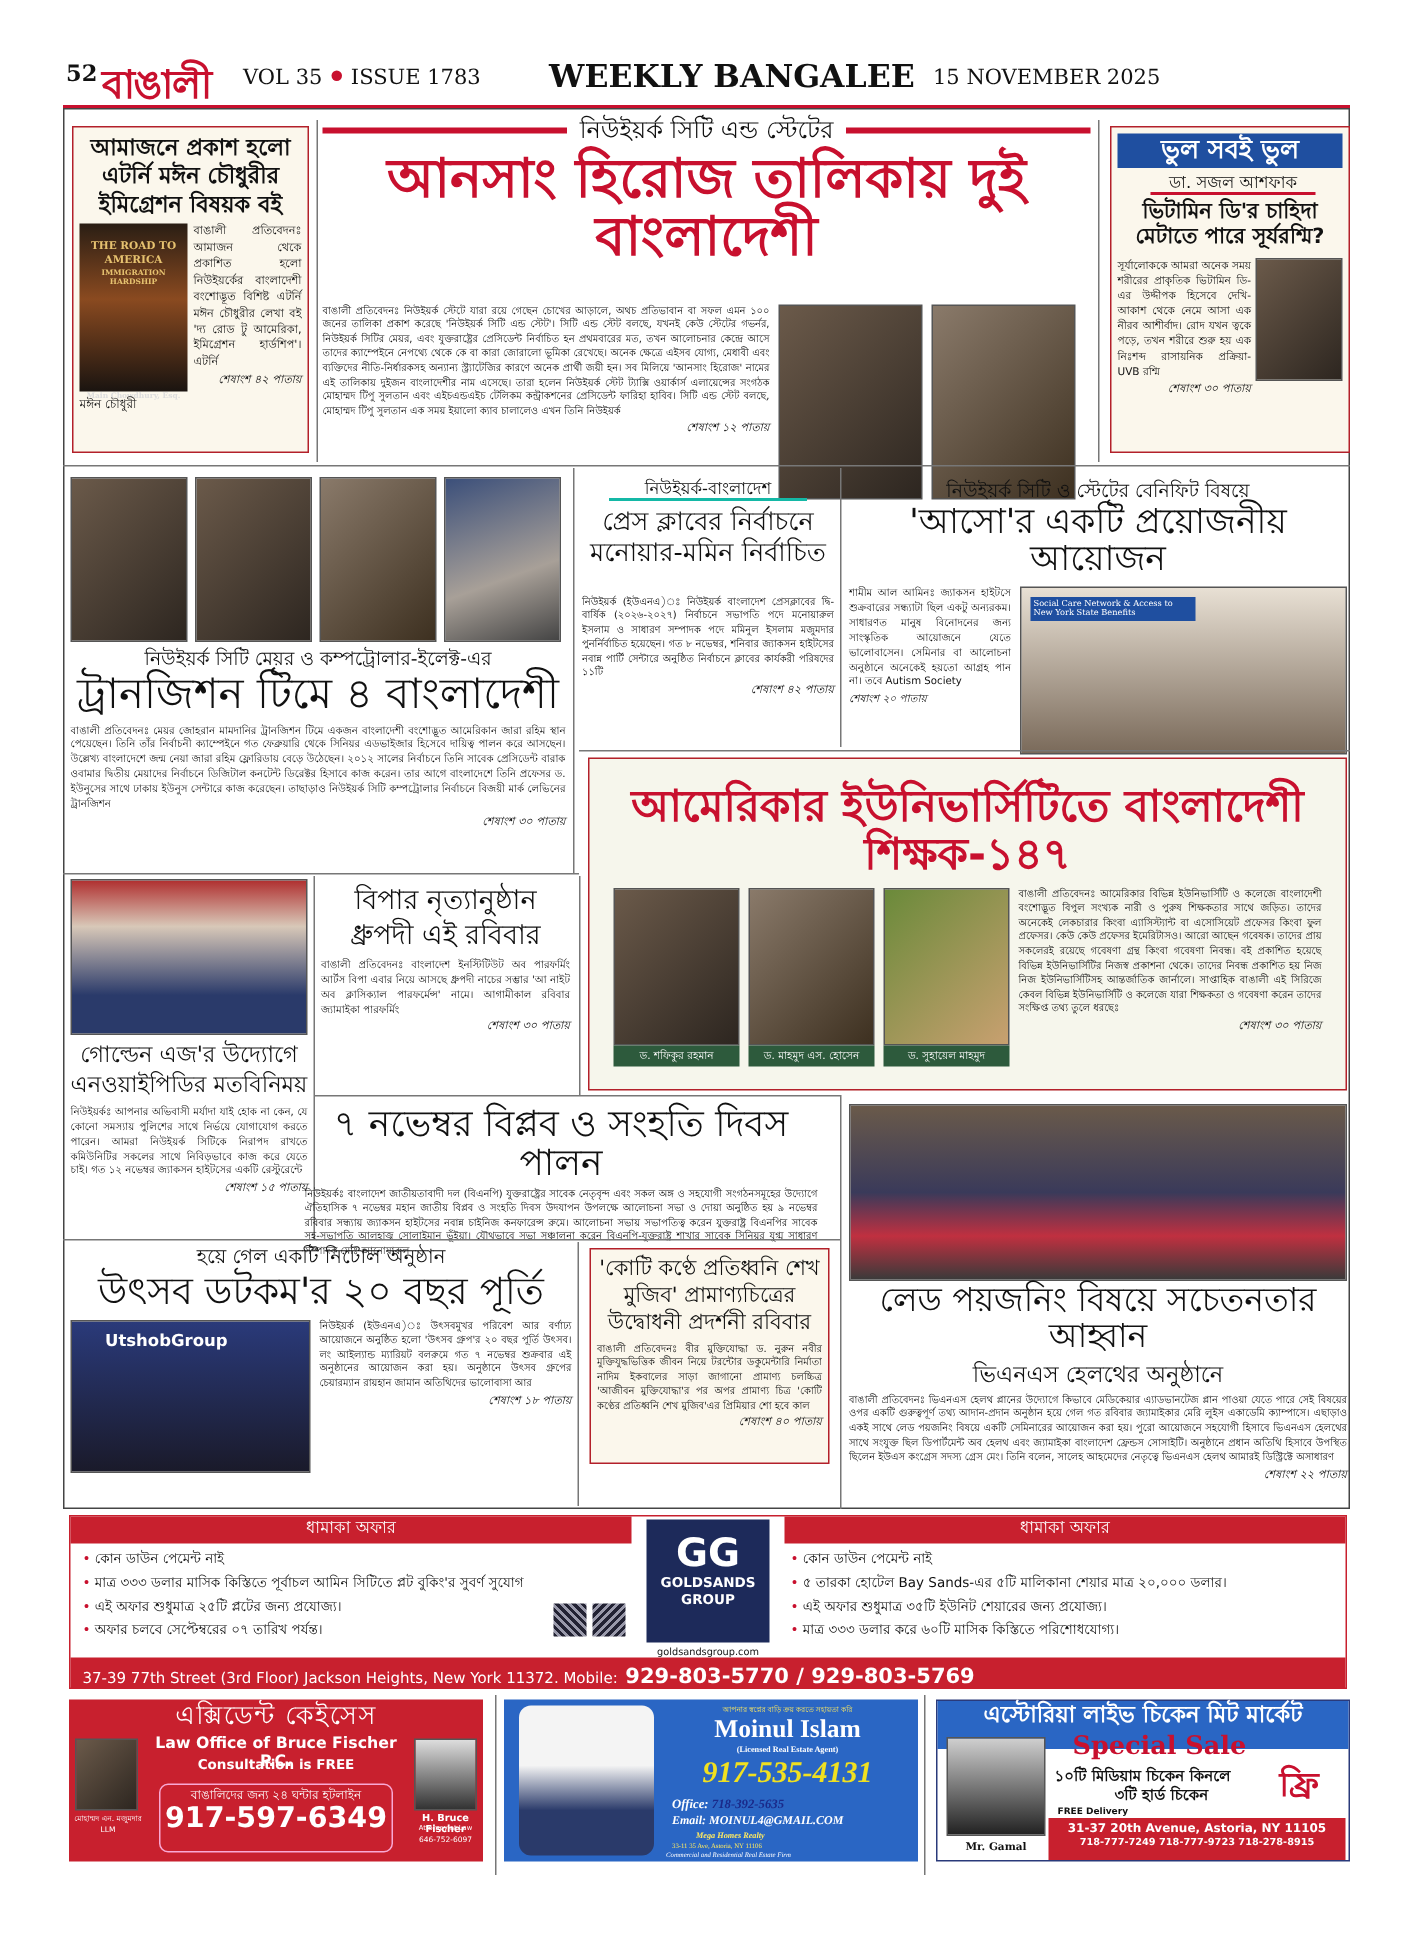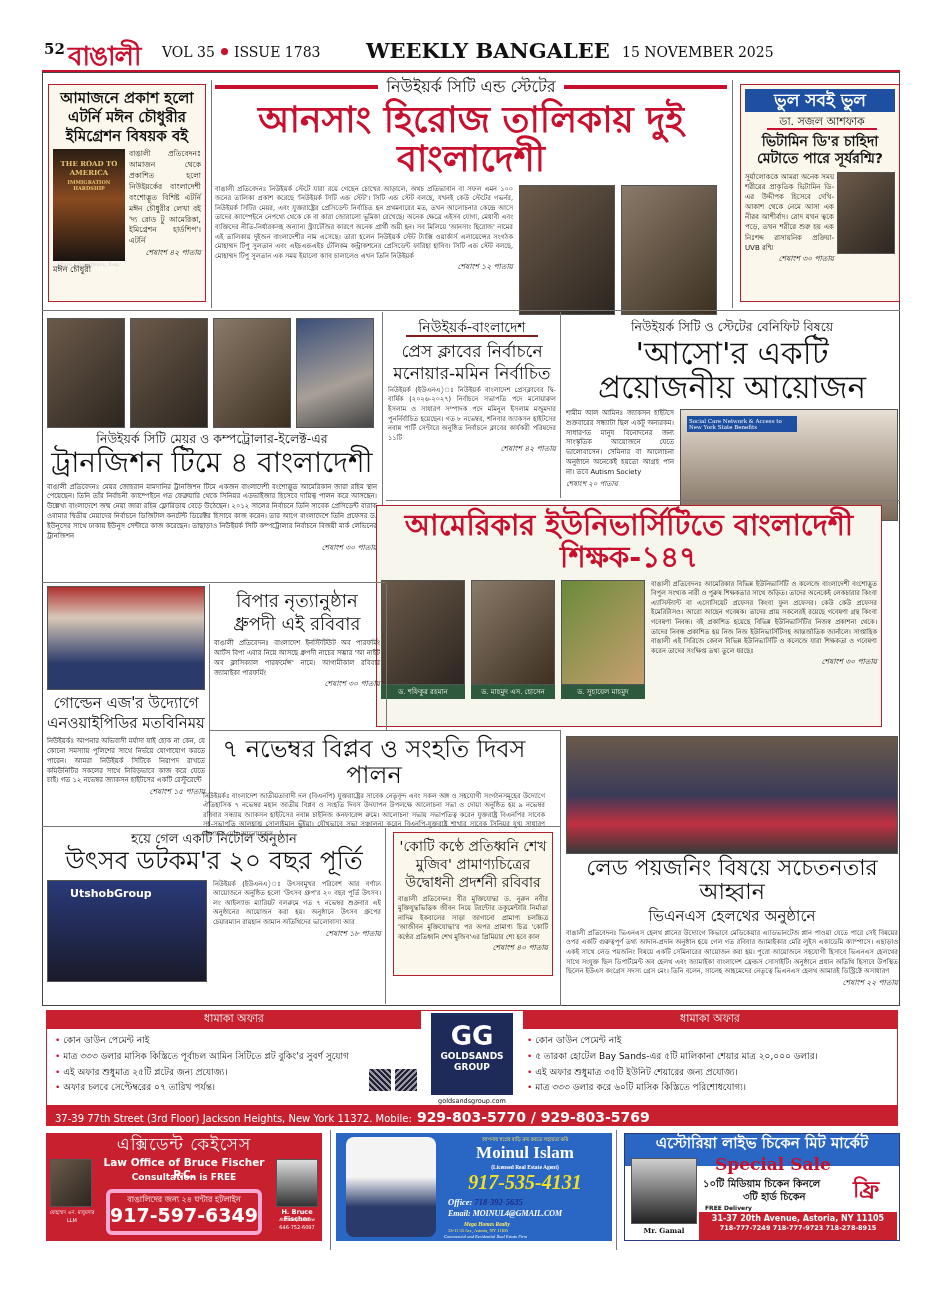--- a/index.html
+++ b/index.html
@@ -61,21 +61,21 @@
 </div>
 <div class="abs vline" style="left:211px;top:80px;height:228px"></div>
 
 <div class="abs" style="left:215px;top:78px;width:512px;height:230px">
   <div style="display:flex;align-items:center;gap:8px">
     <div style="flex:1;height:4px;background:#c8102e"></div>
     <div class="hl" style="font-size:16px">নিউইয়র্ক সিটি এন্ড স্টেটের</div>
     <div style="flex:1;height:4px;background:#c8102e"></div>
   </div>
   <div class="hl red" style="font-size:36px;font-weight:bold;margin-top:4px">আনসাং হিরোজ তালিকায় দুই বাংলাদেশী</div>
-  <div style="display:flex;gap:6px;margin-top:6px">
+  <div style="display:flex;gap:6px;margin-top:24px">
     <div style="width:298px">
       <div class="body" style="font-size:6.6px">বাঙালী প্রতিবেদনঃ নিউইয়র্ক স্টেটে যারা রয়ে গেছেন চোখের আড়ালে, অথচ প্রতিভাবান বা সফল এমন ১০০ জনের তালিকা প্রকাশ করেছে 'নিউইয়র্ক সিটি এন্ড স্টেট'। সিটি এন্ড স্টেট বলছে, যখনই কেউ স্টেটের গভর্নর, নিউইয়র্ক সিটির মেয়র, এবং যুক্তরাষ্ট্রের প্রেসিডেন্ট নির্বাচিত হন প্রথমবারের মত, তখন আলোচনার কেন্দ্রে আসে তাদের ক্যাম্পেইনে নেপথ্যে থেকে কে বা কারা জোরালো ভূমিকা রেখেছে। অনেক ক্ষেত্রে এইসব যোগ্য, মেধাবী এবং ব্যক্তিদের নীতি-নির্ধারকসহ অন্যান্য স্ট্র্যাটেজির কারণে অনেক প্রার্থী জয়ী হন। সব মিলিয়ে 'আনসাং হিরোজ' নামের এই তালিকায় দুইজন বাংলাদেশীর নাম এসেছে। তারা হলেন নিউইয়র্ক স্টেট ট্যাক্সি ওয়ার্কার্স এলায়েন্সের সংগঠক মোহাম্মদ টিপু সুলতান এবং এইচএন্ডএইচ টেলিকম কন্ট্রাকশনের প্রেসিডেন্ট ফারিহা হাবিব। সিটি এন্ড স্টেট বলছে, মোহাম্মদ টিপু সুলতান এক সময় ইয়ালো ক্যাব চালালেও এখন তিনি নিউইয়র্ক</div>
       <div class="cont">শেষাংশ ১২ পাতায়</div>
     </div>
     <div class="photo" style="width:96px;height:130px"></div>
     <div class="photo ph2" style="width:96px;height:130px"></div>
   </div>
 </div>
 <div class="abs vline" style="left:732px;top:80px;height:228px"></div>
 
@@ -102,44 +102,44 @@
     <div class="photo ph3" style="width:78px;height:110px"></div>
   </div>
   <div class="hl" style="font-size:12.5px;margin-top:4px">নিউইয়র্ক সিটি মেয়র ও কম্পট্রোলার-ইলেক্ট-এর</div>
   <div class="hl" style="font-size:28px;margin-top:2px">ট্রানজিশন টিমে ৪ বাংলাদেশী</div>
   <div class="body" style="font-size:6.8px;margin-top:4px">বাঙালী প্রতিবেদনঃ মেয়র জোহরান মামদানির ট্রানজিশন টিমে একজন বাংলাদেশী বংশোদ্ভূত আমেরিকান জারা রহিম স্থান পেয়েছেন। তিনি তাঁর নির্বাচনী ক্যাম্পেইনে গত ফেব্রুয়ারি থেকে সিনিয়র এডভাইজার হিসেবে দায়িত্ব পালন করে আসছেন। উল্লেখ্য বাংলাদেশে জন্ম নেয়া জারা রহিম ফ্লোরিডায় বেড়ে উঠেছেন। ২০১২ সালের নির্বাচনে তিনি সাবেক প্রেসিডেন্ট বারাক ওবামার দ্বিতীয় মেয়াদের নির্বাচনে ডিজিটাল কনটেন্ট ডিরেক্টর হিসাবে কাজ করেন। তার আগে বাংলাদেশে তিনি প্রফেসর ড. ইউনুসের সাথে ঢাকায় ইউনুস সেন্টারে কাজ করেছেন। তাছাড়াও নিউইয়র্ক সিটি কম্পট্রোলার নির্বাচনে বিজয়ী মার্ক লেভিনের ট্রানজিশন</div>
   <div class="cont">শেষাংশ ৩০ পাতায়</div>
 </div>
 <div class="abs vline" style="left:382px;top:312px;height:270px"></div>
 
 <div class="abs" style="left:388px;top:320px;width:168px;height:175px">
-  <div class="hl" style="font-size:14px;border-bottom:2px solid #7f1d1d;width:132px;margin-left:18px">নিউইয়র্ক-বাংলাদেশ</div>
+  <div class="hl" style="font-size:11px;border-bottom:2px solid #14b8a6;width:132px;margin-left:18px">নিউইয়র্ক-বাংলাদেশ</div>
   <div class="hl" style="font-size:17px;margin-top:4px;line-height:1.25">প্রেস ক্লাবের নির্বাচনে মনোয়ার-মমিন নির্বাচিত</div>
-  <div class="body" style="font-size:6.6px;margin-top:2px">নিউইয়র্ক (ইউএনএ)ঃ নিউইয়র্ক বাংলাদেশ প্রেসক্লাবের দ্বি-বার্ষিক (২০২৬-২০২৭) নির্বাচনে সভাপতি পদে মনোয়ারুল ইসলাম ও সাধারণ সম্পাদক পদে মমিনুল ইসলাম মজুমদার পুনর্নির্বাচিত হয়েছেন। গত ৮ নভেম্বর, শনিবার জ্যাকসন হাইটসের নবান্ন পার্টি সেন্টারে অনুষ্ঠিত নির্বাচনে ক্লাবের কার্যকরী পরিষদের ১১টি</div>
+  <div class="body" style="font-size:6.6px;margin-top:16px">নিউইয়র্ক (ইউএনএ)ঃ নিউইয়র্ক বাংলাদেশ প্রেসক্লাবের দ্বি-বার্ষিক (২০২৬-২০২৭) নির্বাচনে সভাপতি পদে মনোয়ারুল ইসলাম ও সাধারণ সম্পাদক পদে মমিনুল ইসলাম মজুমদার পুনর্নির্বাচিত হয়েছেন। গত ৮ নভেম্বর, শনিবার জ্যাকসন হাইটসের নবান্ন পার্টি সেন্টারে অনুষ্ঠিত নির্বাচনে ক্লাবের কার্যকরী পরিষদের ১১টি</div>
   <div class="cont">শেষাংশ ৪২ পাতায়</div>
 </div>
 <div class="abs vline" style="left:560px;top:312px;height:186px"></div>
 
 <div class="abs" style="left:566px;top:320px;width:332px;height:176px">
   <div class="hl" style="font-size:12.5px">নিউইয়র্ক সিটি ও স্টেটের বেনিফিট বিষয়ে</div>
-  <div class="hl" style="font-size:31px;margin-top:2px">'আসো'র একটি প্রয়োজনীয় আয়োজন</div>
+  <div class="hl" style="font-size:23px;margin-top:2px">'আসো'র একটি প্রয়োজনীয় আয়োজন</div>
   <div style="display:flex;gap:6px;margin-top:5px">
     <div style="width:108px">
       <div class="body" style="font-size:6.8px">শামীম আল আমিনঃ জ্যাকসন হাইটসে শুক্রবারের সন্ধ্যাটা ছিল একটু অন্যরকম। সাধারণত মানুষ বিনোদনের জন্য সাংস্কৃতিক আয়োজনে যেতে ভালোবাসেন। সেমিনার বা আলোচনা অনুষ্ঠানে অনেকেই হয়তো আগ্রহ পান না। তবে Autism Society</div>
       <div style="font-size:7px;font-style:italic">শেষাংশ ২০ পাতায়</div>
     </div>
     <div class="photo" style="flex:1;height:112px;background:linear-gradient(180deg,#e8e0d4,#7a6a5a);position:relative">
       <div style="position:absolute;left:6px;top:6px;width:110px;background:#1f4fa0;color:#fff;font-size:5.5px;padding:2px">Social Care Network &amp; Access to New York State Benefits</div>
     </div>
   </div>
 </div>
 
 <div class="abs hline" style="left:386px;top:500px;width:514px"></div>
 
-<div class="abs box" style="left:376px;top:505px;width:506px;height:222px;padding:4px;background:#f6f6ec">
+<div class="abs box" style="left:392px;top:505px;width:506px;height:222px;padding:16px;background:#f6f6ec">
   <div class="hl red" style="font-size:29px;font-weight:bold">আমেরিকার ইউনিভার্সিটিতে বাংলাদেশী শিক্ষক-১৪৭</div>
   <div style="display:flex;gap:6px;margin-top:6px">
     <div style="width:84px">
         <div class="photo" style="height:105px"></div>
         <div class="cap">ড. শফিকুর রহমান</div>
       </div>
     <div style="width:84px">
         <div class="photo ph2" style="height:105px"></div>
         <div class="cap">ড. মাহমুদ এস. হোসেন</div>
       </div>
@@ -241,21 +241,21 @@
 
 <div class="abs vline" style="left:330px;top:1130px;height:120px"></div>
 <div class="abs vline" style="left:616px;top:1130px;height:120px"></div>
 
 <div class="abs ad-red" style="left:46px;top:1133px;width:276px;height:108px;font-family:'DejaVu Sans',sans-serif">
   <div class="hl" style="font-size:17px;padding-top:2px;letter-spacing:1px">এক্সিডেন্ট কেইসেস</div>
   <div class="abs photo" style="left:4px;top:26px;width:42px;height:48px"></div>
   <div class="abs" style="left:0;top:76px;width:52px;font-size:5px;text-align:center">মোহাম্মদ এন. মজুমদার LLM</div>
   <div class="abs hl" style="left:50px;top:24px;width:176px;font-size:10.5px;font-weight:bold">Law Office of Bruce Fischer P.C.</div>
   <div class="abs hl" style="left:50px;top:40px;width:176px;font-size:9px;font-weight:bold">Consultation is FREE</div>
-  <div class="abs" style="left:60px;top:56px;width:156px;height:46px;border:4px solid #f9a8d4;border-radius:6px">
+  <div class="abs" style="left:60px;top:56px;width:156px;height:46px;border:1px solid #f9a8d4;border-radius:6px">
     <div class="hl" style="font-size:8px;margin-top:3px">বাঙালিদের জন্য ২৪ ঘন্টার হটলাইন</div>
     <div class="hl" style="font-size:19px;font-weight:bold">917-597-6349</div>
   </div>
   <div class="abs photo" style="left:230px;top:26px;width:42px;height:48px;background:linear-gradient(180deg,#ddd,#333)"></div>
   <div class="abs hl" style="left:224px;top:76px;width:54px;font-size:6.5px;font-weight:bold">H. Bruce Fischer</div>
   <div class="abs hl" style="left:224px;top:85px;width:54px;font-size:4.5px">Attorney at Law</div>
   <div class="abs hl" style="left:224px;top:92px;width:54px;font-size:5px">646-752-6097</div>
 </div>
 
 <div class="abs ad-blue" style="left:336px;top:1133px;width:276px;height:108px;font-family:Liberation Serif, serif;color:#fff">

